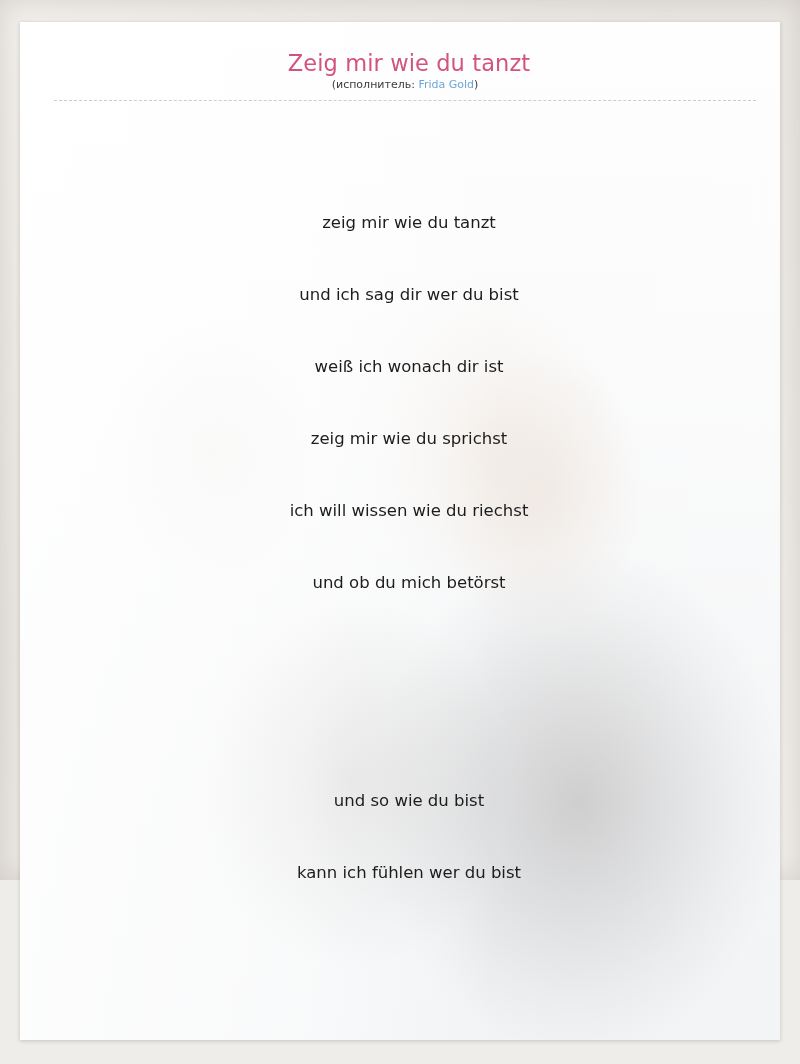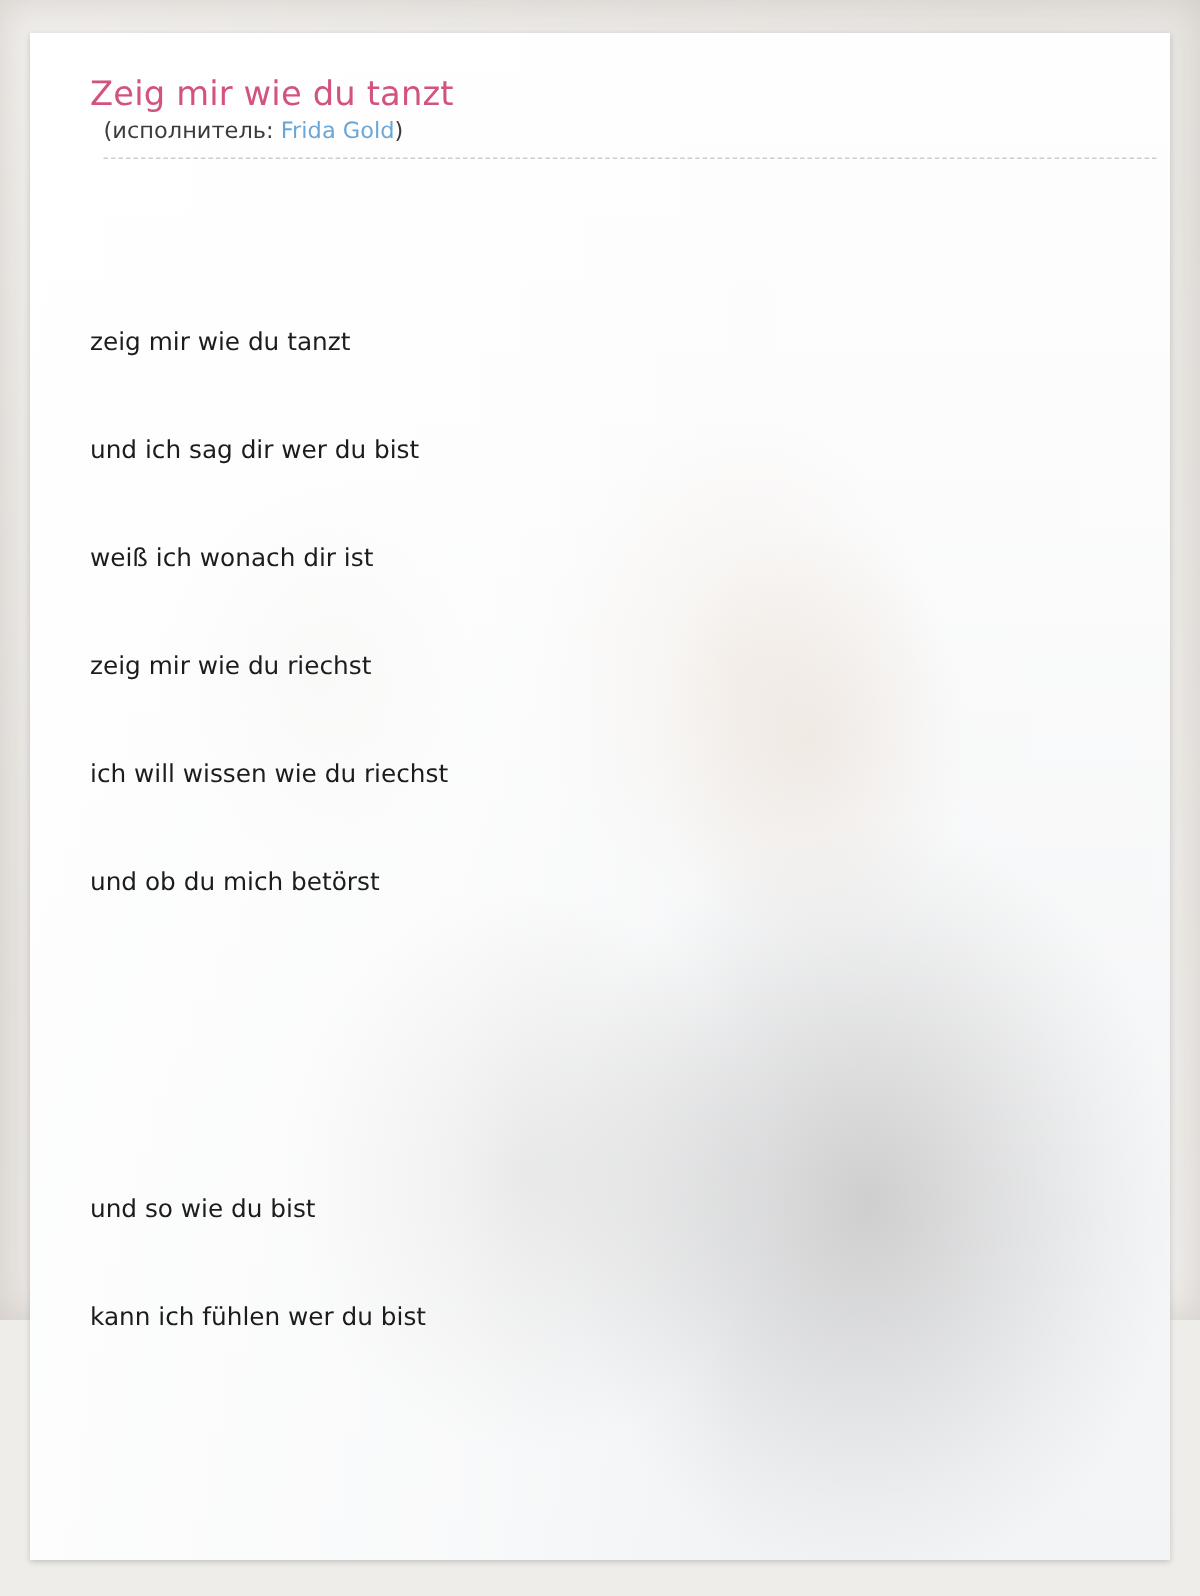--- a/index.html
+++ b/index.html
@@ -15,20 +15,21 @@
   }
 
   .page-frame {
     position: absolute;
     left: 0;
     top: 0;
     width: 800px;
     height: 880px;
     background:
       linear-gradient(135deg, #f2f0ed 0%, #e9e6e2 40%, #f0eeeb 100%);
+    text-align: center;
   }
 
   
   .page-frame:before {
     content: "";
     position: absolute;
     left: 0; top: 0; right: 0; bottom: 0;
     box-shadow: inset 0 0 28px rgba(160,150,140,0.35);
     pointer-events: none;
   }
@@ -75,22 +76,22 @@
 
   .song-title {
     font-size: 22.5px;
     color: #d2547c;
     font-weight: normal;
     margin: 10px 0 2px 18px;
     letter-spacing: 0.1px;
   }
 
   .artist-line {
-    margin: 0 0 0 27px;
-    font-size: 15px;
+    margin: 0 0 0 12px;
+    font-size: 11px;
     color: #3b3b3b;
     padding-bottom: 9px;
     border-bottom: 1px dashed #c9cdd2;
     width: 702px;
     box-sizing: border-box;
   }
   .artist-link {
     color: #6aa7d8;
     text-decoration: none;
   }
@@ -118,21 +119,21 @@
 
       <div class="artist-line">
         <span>(исполнитель: </span><a class="artist-link" href="#">Frida Gold</a><span>)</span>
       </div>
 
       <div class="lyrics">
         <div class="stanza">
           <div>zeig mir wie du tanzt</div>
           <div>und ich sag dir wer du bist</div>
           <div>weiß ich wonach dir ist</div>
-          <div>zeig mir wie du riechst</div>
+          <div>zeig mir wie du sprichst</div>
           <div>ich will wissen wie du riechst</div>
           <div>und ob du mich betörst</div>
         </div>
 
         <div class="stanza">
           <div>und so wie du bist</div>
           <div>kann ich fühlen wer du bist</div>
           
           
         </div>

